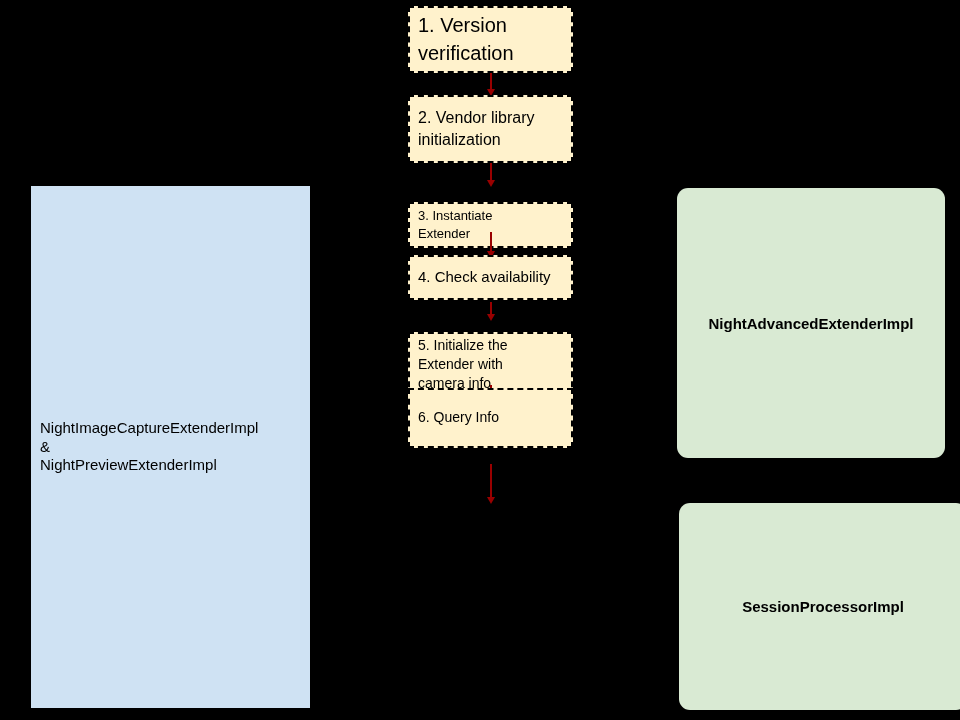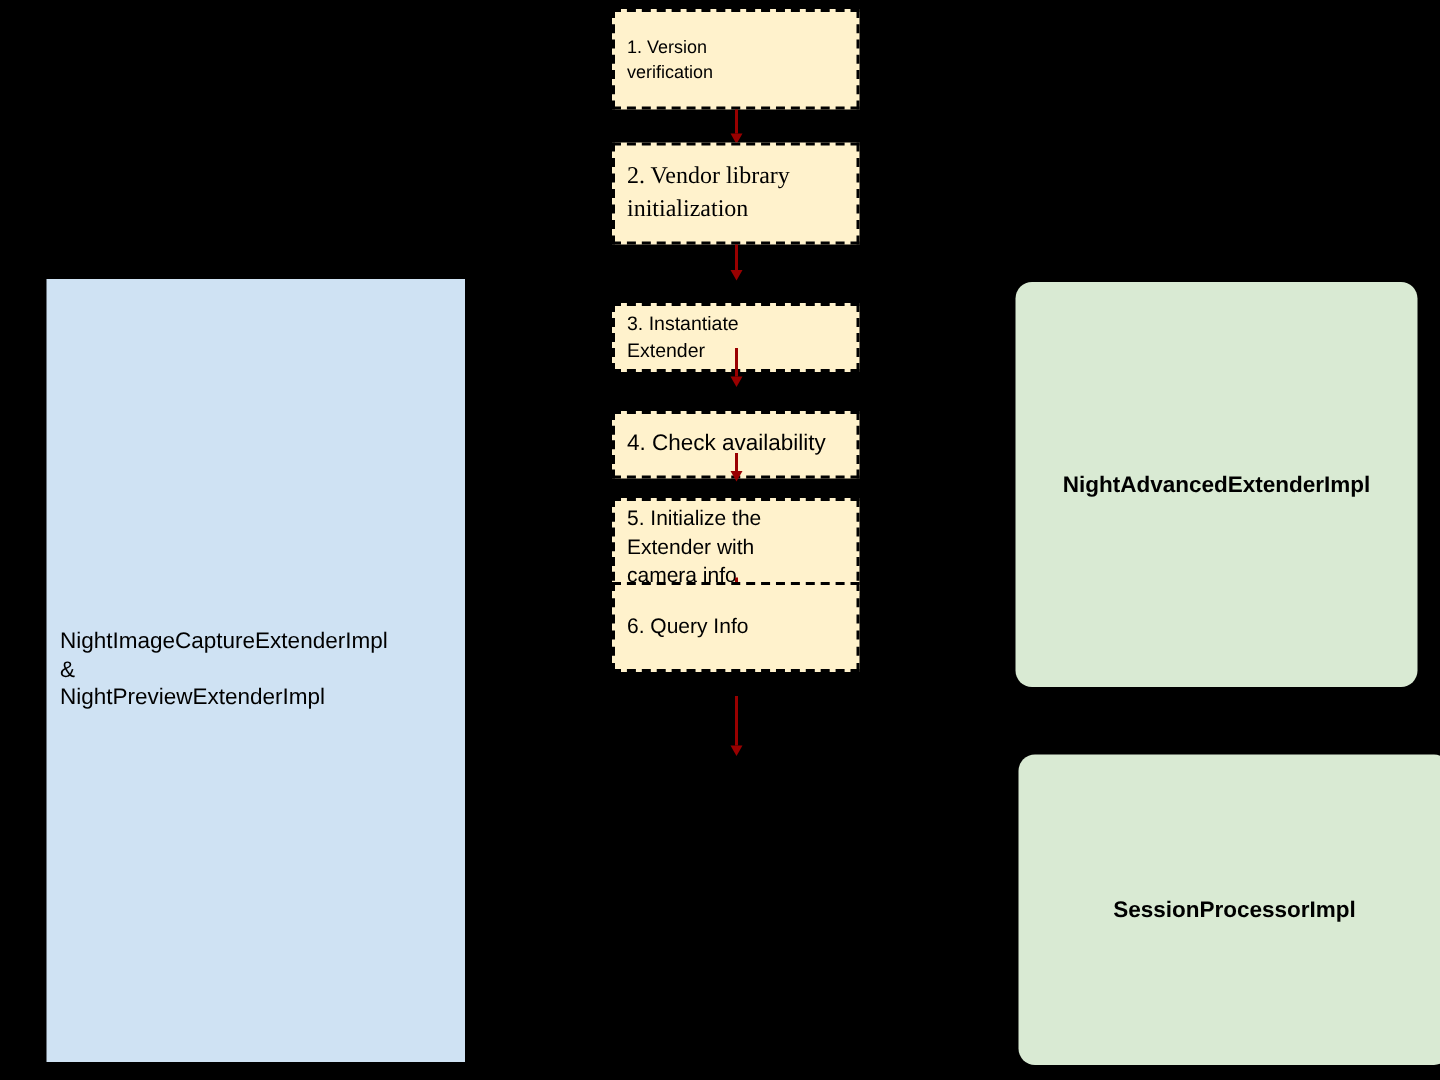--- a/index.html
+++ b/index.html
@@ -36,24 +36,24 @@
   .step {
     position: absolute;
     left: 408px; width: 165px;
     background: var(--step-fill);
     border: 2px dashed var(--step-border);
     display: flex; flex-direction: column; justify-content: center;
     padding: 0 8px;
     line-height: 1.38;
     white-space: pre-line;
   }
-  .step-1 { top: 6px;   height: 67px;  font-size: 12px; }
-  .step-2 { top: 95px;  height: 68px;  font-size: 16px; font-family: Liberation Serif, serif; }
+  .step-1 { top: 6px;   height: 67px;  font-size: 20px; }
+  .step-2 { top: 95px;  height: 68px;  font-size: 16px; }
   .step-3 { top: 202px; height: 46px;  font-size: 13px; }
-  .step-4 { top: 274px; height: 45px;  font-size: 15px; }
+  .step-4 { top: 255px; height: 45px;  font-size: 15px; }
   .step-5 { top: 332px; height: 65px;  font-size: 14px; }
   .step-6 { top: 388px; height: 60px;  font-size: 14px; }
   .step-7 { top: 503px; height: 207px; font-size: 16px; }
 
   
   .arrow {
     position: absolute;
     left: 486px; width: 9px;
     display: flex; flex-direction: column; align-items: center;
   }

